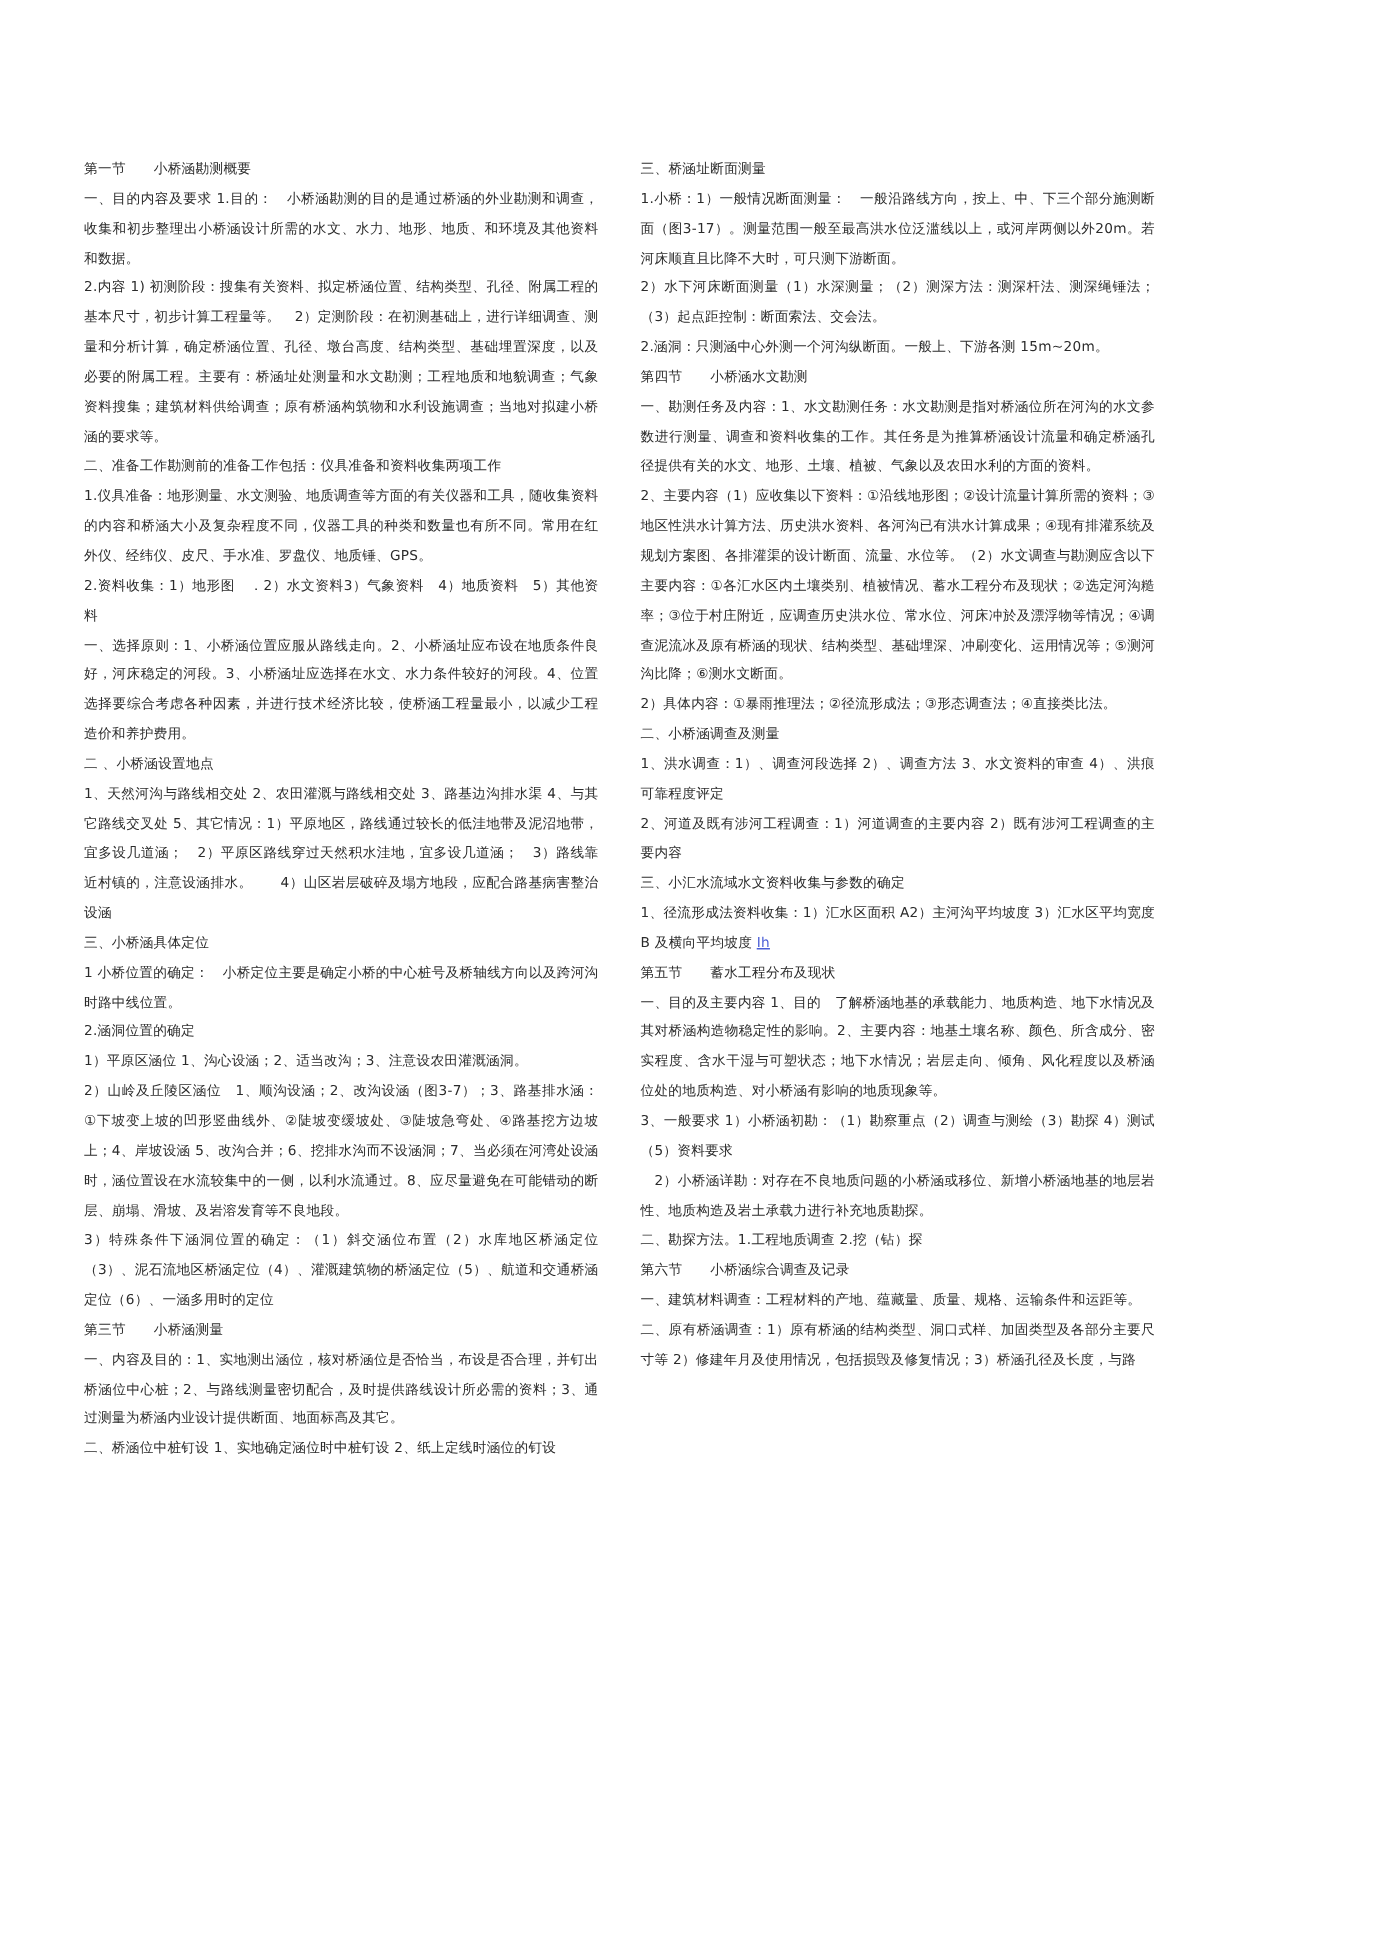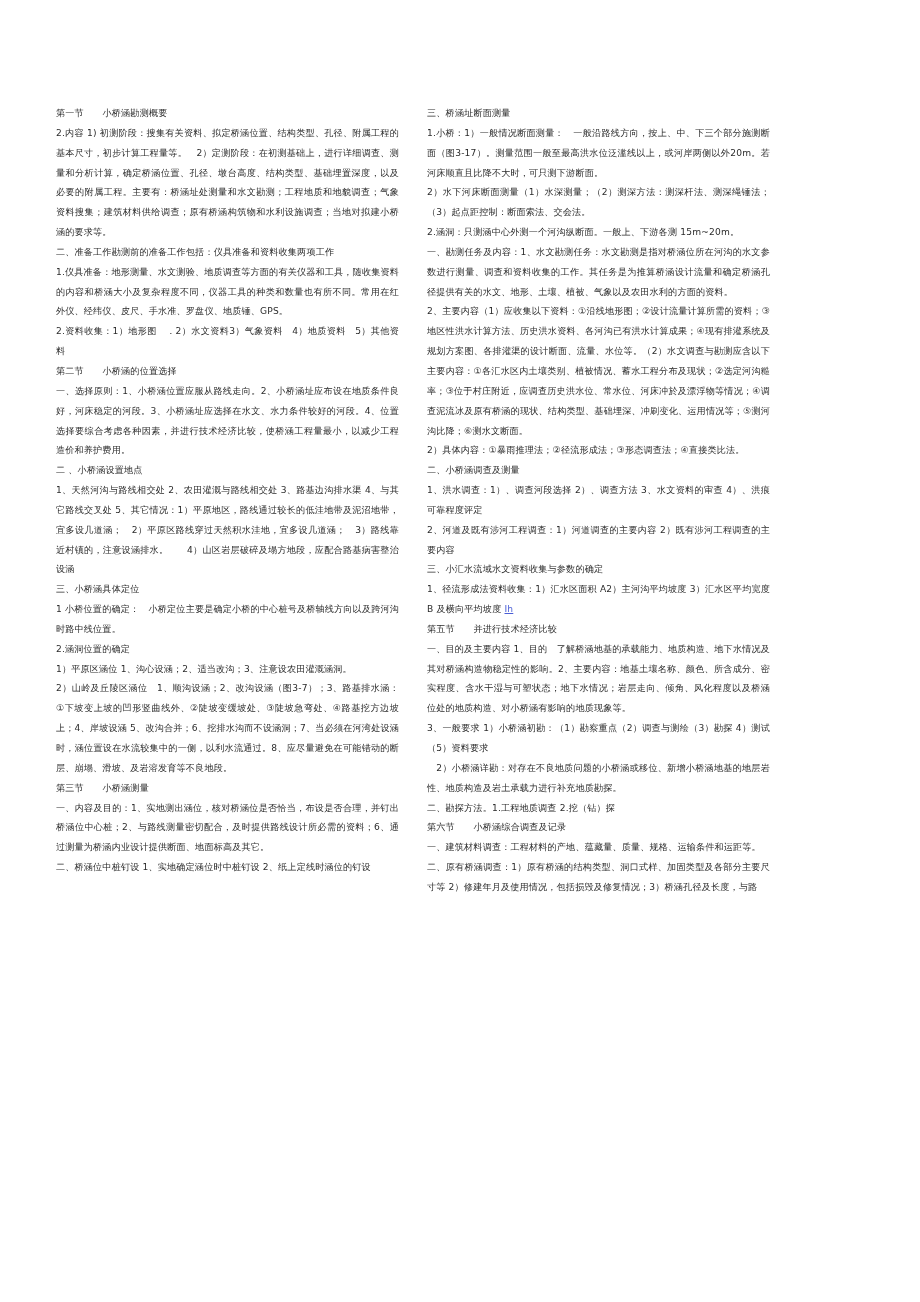--- a/index.html
+++ b/index.html
@@ -46,51 +46,53 @@
     text-decoration: underline;
   }
 </style>
 </head>
 <body>
 
 <div class="page">
   <div class="columns">
     <div class="col">
       <p class="para heading">第一节　　小桥涵勘测概要</p>
+      <p class="para">一、目的内容及要求 1.目的：　小桥涵勘测的目的是通过桥涵的外业勘测和调查，收集和初步整理出小桥涵设计所需的水文、水力、地形、地质、和环境及其他资料和数据。</p>
       <p class="para">2.内容 1) 初测阶段：搜集有关资料、拟定桥涵位置、结构类型、孔径、附属工程的基本尺寸，初步计算工程量等。　2）定测阶段：在初测基础上，进行详细调查、测量和分析计算，确定桥涵位置、孔径、墩台高度、结构类型、基础埋置深度，以及必要的附属工程。主要有：桥涵址处测量和水文勘测；工程地质和地貌调查；气象资料搜集；建筑材料供给调查；原有桥涵构筑物和水利设施调查；当地对拟建小桥涵的要求等。</p>
       <p class="para">二、准备工作勘测前的准备工作包括：仪具准备和资料收集两项工作</p>
       <p class="para">1.仪具准备：地形测量、水文测验、地质调查等方面的有关仪器和工具，随收集资料的内容和桥涵大小及复杂程度不同，仪器工具的种类和数量也有所不同。常用在红外仪、经纬仪、皮尺、手水准、罗盘仪、地质锤、GPS。</p>
       <p class="para">2.资料收集：1）地形图　．2）水文资料3）气象资料　4）地质资料　5）其他资料</p>
-      <p class="para heading">第二节　　小桥涵的位置选择</p>
       <p class="para">一、选择原则：1、小桥涵位置应服从路线走向。2、小桥涵址应布设在地质条件良好，河床稳定的河段。3、小桥涵址应选择在水文、水力条件较好的河段。4、位置选择要综合考虑各种因素，并进行技术经济比较，使桥涵工程量最小，以减少工程造价和养护费用。</p>
       <p class="para">二 、小桥涵设置地点</p>
       <p class="para">1、天然河沟与路线相交处 2、农田灌溉与路线相交处 3、路基边沟排水渠 4、与其它路线交叉处 5、其它情况：1）平原地区，路线通过较长的低洼地带及泥沼地带，宜多设几道涵；　2）平原区路线穿过天然积水洼地，宜多设几道涵；　3）路线靠近村镇的，注意设涵排水。　　4）山区岩层破碎及塌方地段，应配合路基病害整治设涵</p>
       <p class="para">三、小桥涵具体定位</p>
       <p class="para">1 小桥位置的确定：　小桥定位主要是确定小桥的中心桩号及桥轴线方向以及跨河沟时路中线位置。</p>
       <p class="para">2.涵洞位置的确定</p>
       <p class="para">1）平原区涵位 1、沟心设涵；2、适当改沟；3、注意设农田灌溉涵洞。</p>
       <p class="para">2）山岭及丘陵区涵位　1、顺沟设涵；2、改沟设涵（图3-7）；3、路基排水涵：①下坡变上坡的凹形竖曲线外、②陡坡变缓坡处、③陡坡急弯处、④路基挖方边坡上；4、岸坡设涵 5、改沟合并；6、挖排水沟而不设涵洞；7、当必须在河湾处设涵时，涵位置设在水流较集中的一侧，以利水流通过。8、应尽量避免在可能错动的断层、崩塌、滑坡、及岩溶发育等不良地段。</p>
+      <p class="para">3）特殊条件下涵洞位置的确定：（1）斜交涵位布置（2）水库地区桥涵定位（3）、泥石流地区桥涵定位（4）、灌溉建筑物的桥涵定位（5）、航道和交通桥涵定位（6）、一涵多用时的定位</p>
       <p class="para heading">第三节　　小桥涵测量</p>
-      <p class="para">一、内容及目的：1、实地测出涵位，核对桥涵位是否恰当，布设是否合理，并钉出桥涵位中心桩；2、与路线测量密切配合，及时提供路线设计所必需的资料；6、通过测量为桥涵内业设计提供断面、地面标高及其它。</p>
+      <p class="para">一、内容及目的：1、实地测出涵位，核对桥涵位是否恰当，布设是否合理，并钉出桥涵位中心桩；2、与路线测量密切配合，及时提供路线设计所必需的资料；3、通过测量为桥涵内业设计提供断面、地面标高及其它。</p>
       <p class="para">二、桥涵位中桩钉设 1、实地确定涵位时中桩钉设 2、纸上定线时涵位的钉设</p>
     </div>
     <div class="col">
       <p class="para heading">三、桥涵址断面测量</p>
       <p class="para">1.小桥：1）一般情况断面测量：　一般沿路线方向，按上、中、下三个部分施测断面（图3-17）。测量范围一般至最高洪水位泛滥线以上，或河岸两侧以外20m。若河床顺直且比降不大时，可只测下游断面。</p>
       <p class="para">2）水下河床断面测量（1）水深测量；（2）测深方法：测深杆法、测深绳锤法；（3）起点距控制：断面索法、交会法。</p>
       <p class="para">2.涵洞：只测涵中心外测一个河沟纵断面。一般上、下游各测 15m~20m。</p>
+      <p class="para heading">第四节　　小桥涵水文勘测</p>
       <p class="para">一、勘测任务及内容：1、水文勘测任务：水文勘测是指对桥涵位所在河沟的水文参数进行测量、调查和资料收集的工作。其任务是为推算桥涵设计流量和确定桥涵孔径提供有关的水文、地形、土壤、植被、气象以及农田水利的方面的资料。</p>
       <p class="para">2、主要内容（1）应收集以下资料：①沿线地形图；②设计流量计算所需的资料；③地区性洪水计算方法、历史洪水资料、各河沟已有洪水计算成果；④现有排灌系统及规划方案图、各排灌渠的设计断面、流量、水位等。（2）水文调查与勘测应含以下主要内容：①各汇水区内土壤类别、植被情况、蓄水工程分布及现状；②选定河沟糙率；③位于村庄附近，应调查历史洪水位、常水位、河床冲於及漂浮物等情况；④调查泥流冰及原有桥涵的现状、结构类型、基础埋深、冲刷变化、运用情况等；⑤测河沟比降；⑥测水文断面。</p>
       <p class="para">2）具体内容：①暴雨推理法；②径流形成法；③形态调查法；④直接类比法。</p>
       <p class="para">二、小桥涵调查及测量</p>
       <p class="para">1、洪水调查：1）、调查河段选择 2）、调查方法 3、水文资料的审查 4）、洪痕可靠程度评定</p>
       <p class="para">2、河道及既有涉河工程调查：1）河道调查的主要内容 2）既有涉河工程调查的主要内容</p>
       <p class="para">三、小汇水流域水文资料收集与参数的确定</p>
       <p class="para"><span>1、径流形成法资料收集：1）汇水区面积 A2）主河沟平均坡度 3）汇水区平均宽度 B 及横向平均坡度 <span class="link">Ih</span></span></p>
-      <p class="para heading">第五节　　并进行技术经济比较</p>
+      <p class="para heading">第五节　　蓄水工程分布及现状</p>
       <p class="para">一、目的及主要内容 1、目的　了解桥涵地基的承载能力、地质构造、地下水情况及其对桥涵构造物稳定性的影响。2、主要内容：地基土壤名称、颜色、所含成分、密实程度、含水干湿与可塑状态；地下水情况；岩层走向、倾角、风化程度以及桥涵位处的地质构造、对小桥涵有影响的地质现象等。</p>
       <p class="para">3、一般要求 1）小桥涵初勘：（1）勘察重点（2）调查与测绘（3）勘探 4）测试（5）资料要求</p>
       <p class="para">　2）小桥涵详勘：对存在不良地质问题的小桥涵或移位、新增小桥涵地基的地层岩性、地质构造及岩土承载力进行补充地质勘探。</p>
       <p class="para">二、勘探方法。1.工程地质调查 2.挖（钻）探</p>
       <p class="para heading">第六节　　小桥涵综合调查及记录</p>
       <p class="para">一、建筑材料调查：工程材料的产地、蕴藏量、质量、规格、运输条件和运距等。</p>
       <p class="para">二、原有桥涵调查：1）原有桥涵的结构类型、洞口式样、加固类型及各部分主要尺寸等 2）修建年月及使用情况，包括损毁及修复情况；3）桥涵孔径及长度，与路</p>
     </div>
   </div>
 </div>

